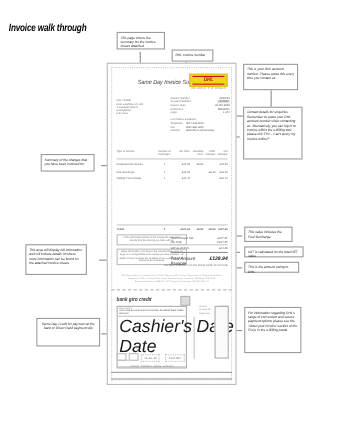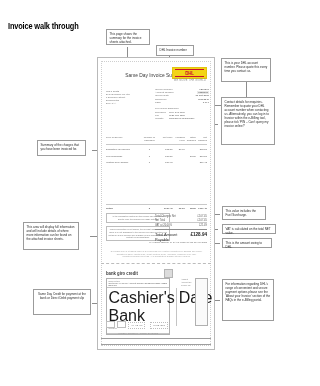--- a/index.html
+++ b/index.html
@@ -4,21 +4,21 @@
 <style>
   html,body{margin:0;padding:0;}
   body{
     width:298px;height:386px;
     background:#ffffff;
     font-family:"Liberation Sans",sans-serif;
     color:#1a1a1a;
     overflow:hidden;
     position:relative;
   }
-  .slide{position:absolute;inset:0;}
+  .slide{position:absolute;inset:0;font-style:italic;}
 
   .slide-title{
     position:absolute;left:8px;top:20px;
     font-size:9.5px;font-weight:700;
     letter-spacing:-0.2px;
     color:#000;
     transform:scaleX(0.78);
     transform-origin:left center;
     white-space:nowrap;
   }
@@ -377,21 +377,21 @@
       <div class="giro-title">bank giro credit</div>
       <div class="giro-logo"></div>
 
       <div class="giro-body">
         <div class="giro-cell">
           <div class="lbl">Bank Details</div>
           <div class="val">Sort Code 40-02-50   Account Number 51234567   Bank HSBC Bank plc</div>
         </div>
         <div class="giro-split">
           <div>
-            <div class="lbl">Cashier's Bank</div>
+            <div class="lbl">Cashier's Date</div>
           </div>
           <div>
             <div class="lbl">Date</div>
           </div>
         </div>
         <div class="giro-cell">
           <div class="lbl">Signature</div>
         </div>
       </div>
 

